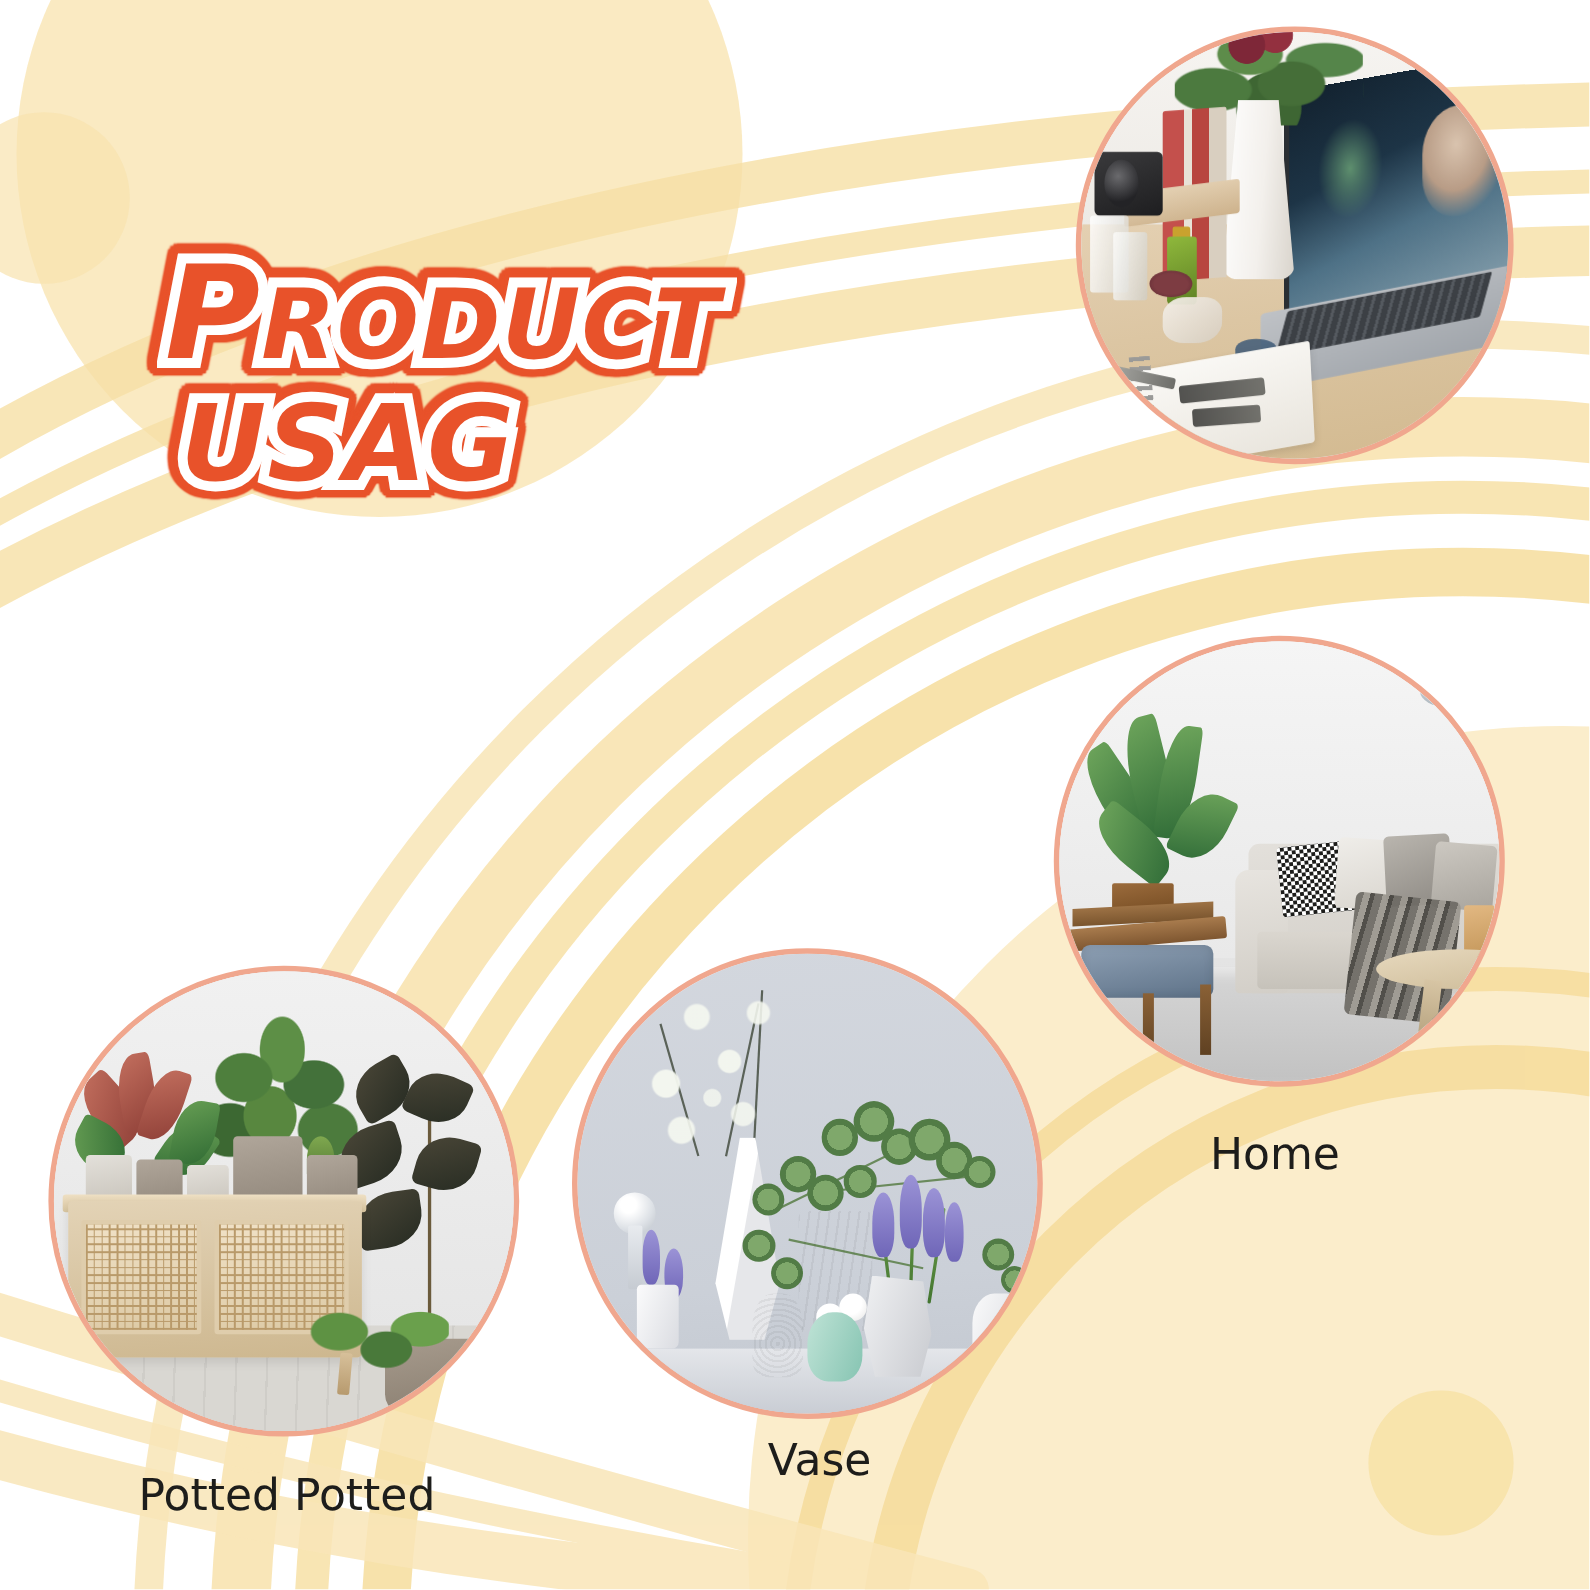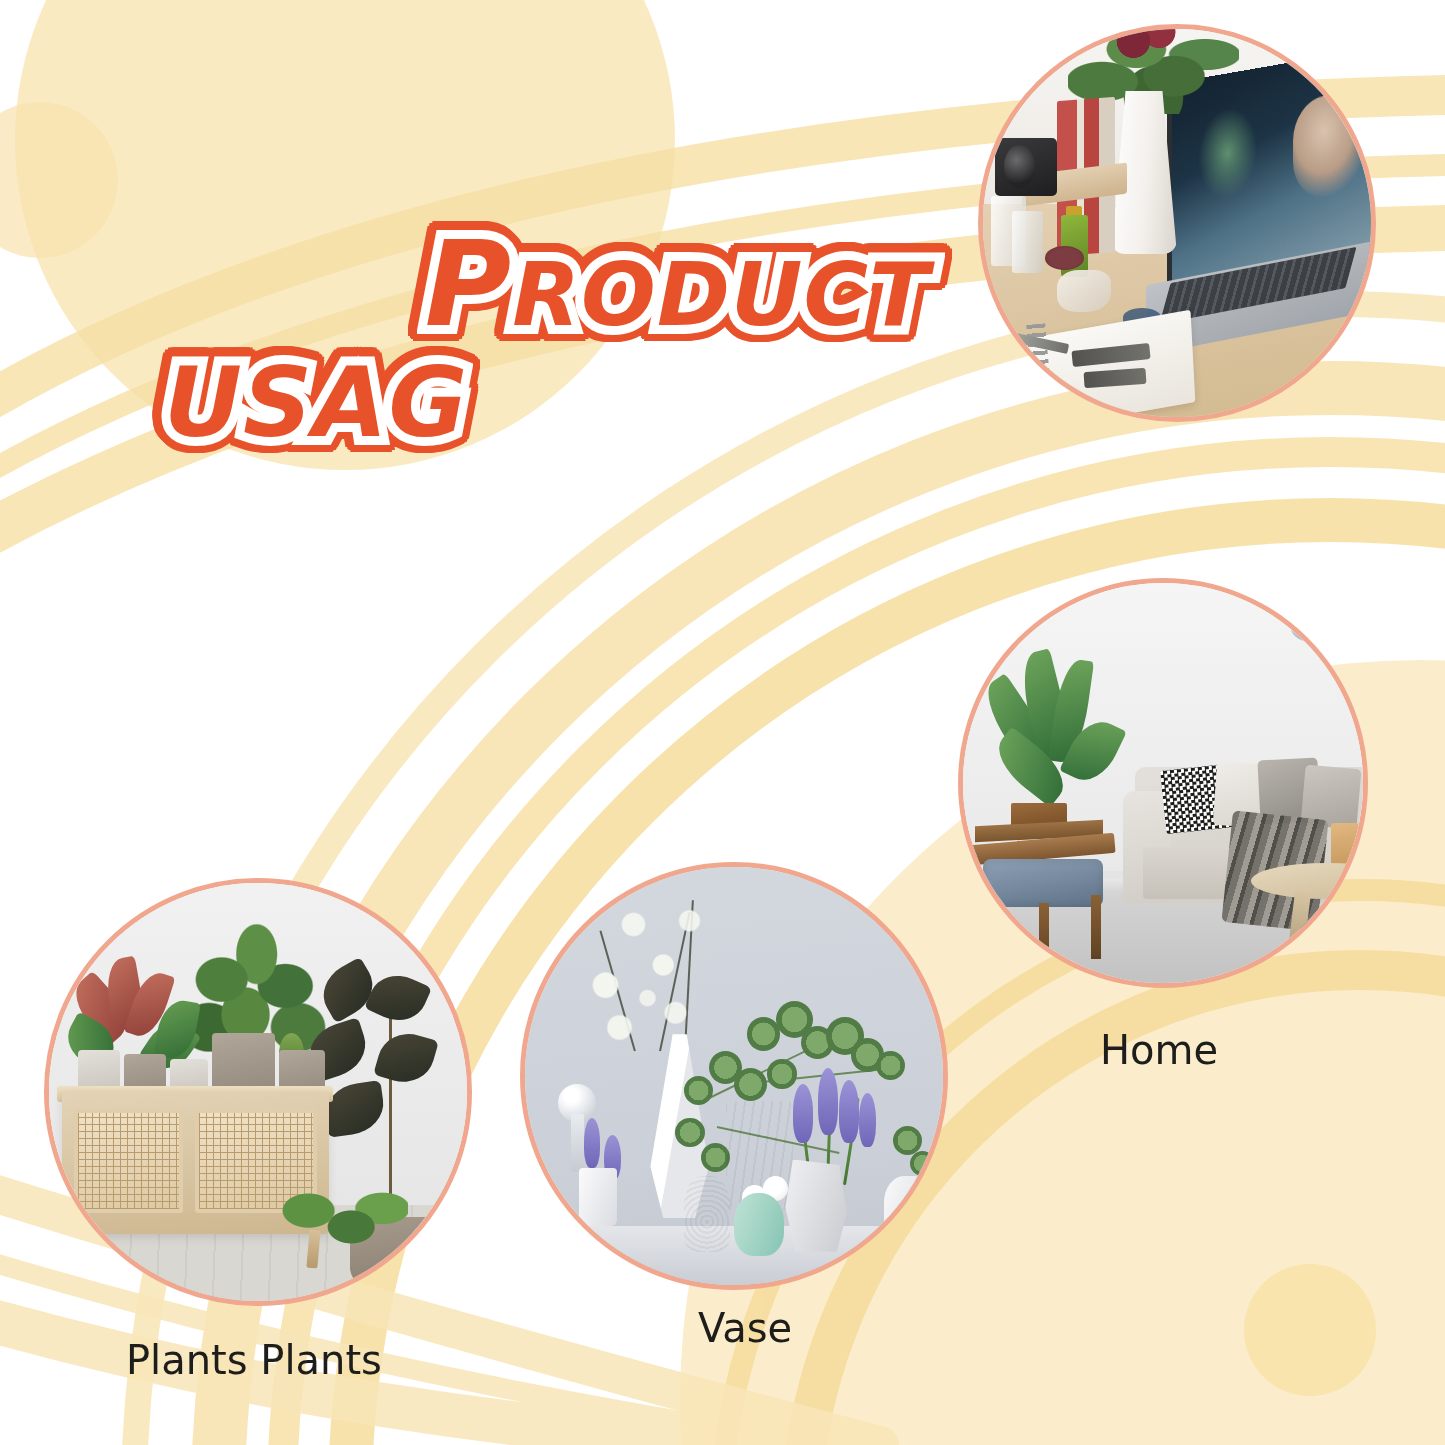--- a/index.html
+++ b/index.html
@@ -33,21 +33,21 @@
     -webkit-text-stroke:18px #FFFFFF;
     paint-order:stroke fill;
     filter:
       drop-shadow( 3px 0 0 #E8522A) drop-shadow(-3px 0 0 #E8522A)
       drop-shadow(0  3px 0 #E8522A) drop-shadow(0 -3px 0 #E8522A)
       drop-shadow( 2.2px  2.2px 0 #E8522A) drop-shadow(-2.2px  2.2px 0 #E8522A)
       drop-shadow( 2.2px -2.2px 0 #E8522A) drop-shadow(-2.2px -2.2px 0 #E8522A);
   }
   .tline .cap { font-size:118px; }
   .tline .sm  { font-size:88px;  }
-  .tl1 { font-size:88px;text-align:right; }
+  .tl1 { font-size:88px; }
   .tl2 { font-size:96px; margin-top:16px; margin-left:14px; }
   .tl3 { font-size:96px; margin-top:18px; margin-left:14px; }
 
   
   .scene {
     position:absolute; z-index:4;
     border-radius:50%;
     border:5px solid #F0A78E;
     overflow:hidden;
     background:#EDEDEF;
@@ -472,15 +472,15 @@
       <div class="cab"></div>
       <div class="door dl"></div>
       <div class="door dr"></div>
       <div class="cabfoot" style="left:8%;"></div>
       <div class="cabfoot" style="left:62%;"></div>
 
       <div class="bigpot"></div>
       <div class="palm"></div>
     </div>
   </div>
-  <div class="caption" id="cap-potted">Plants Plants</div>
+  <div class="caption" id="cap-potted">Potted Potted</div>
 
 </div>
 
 </body></html>

